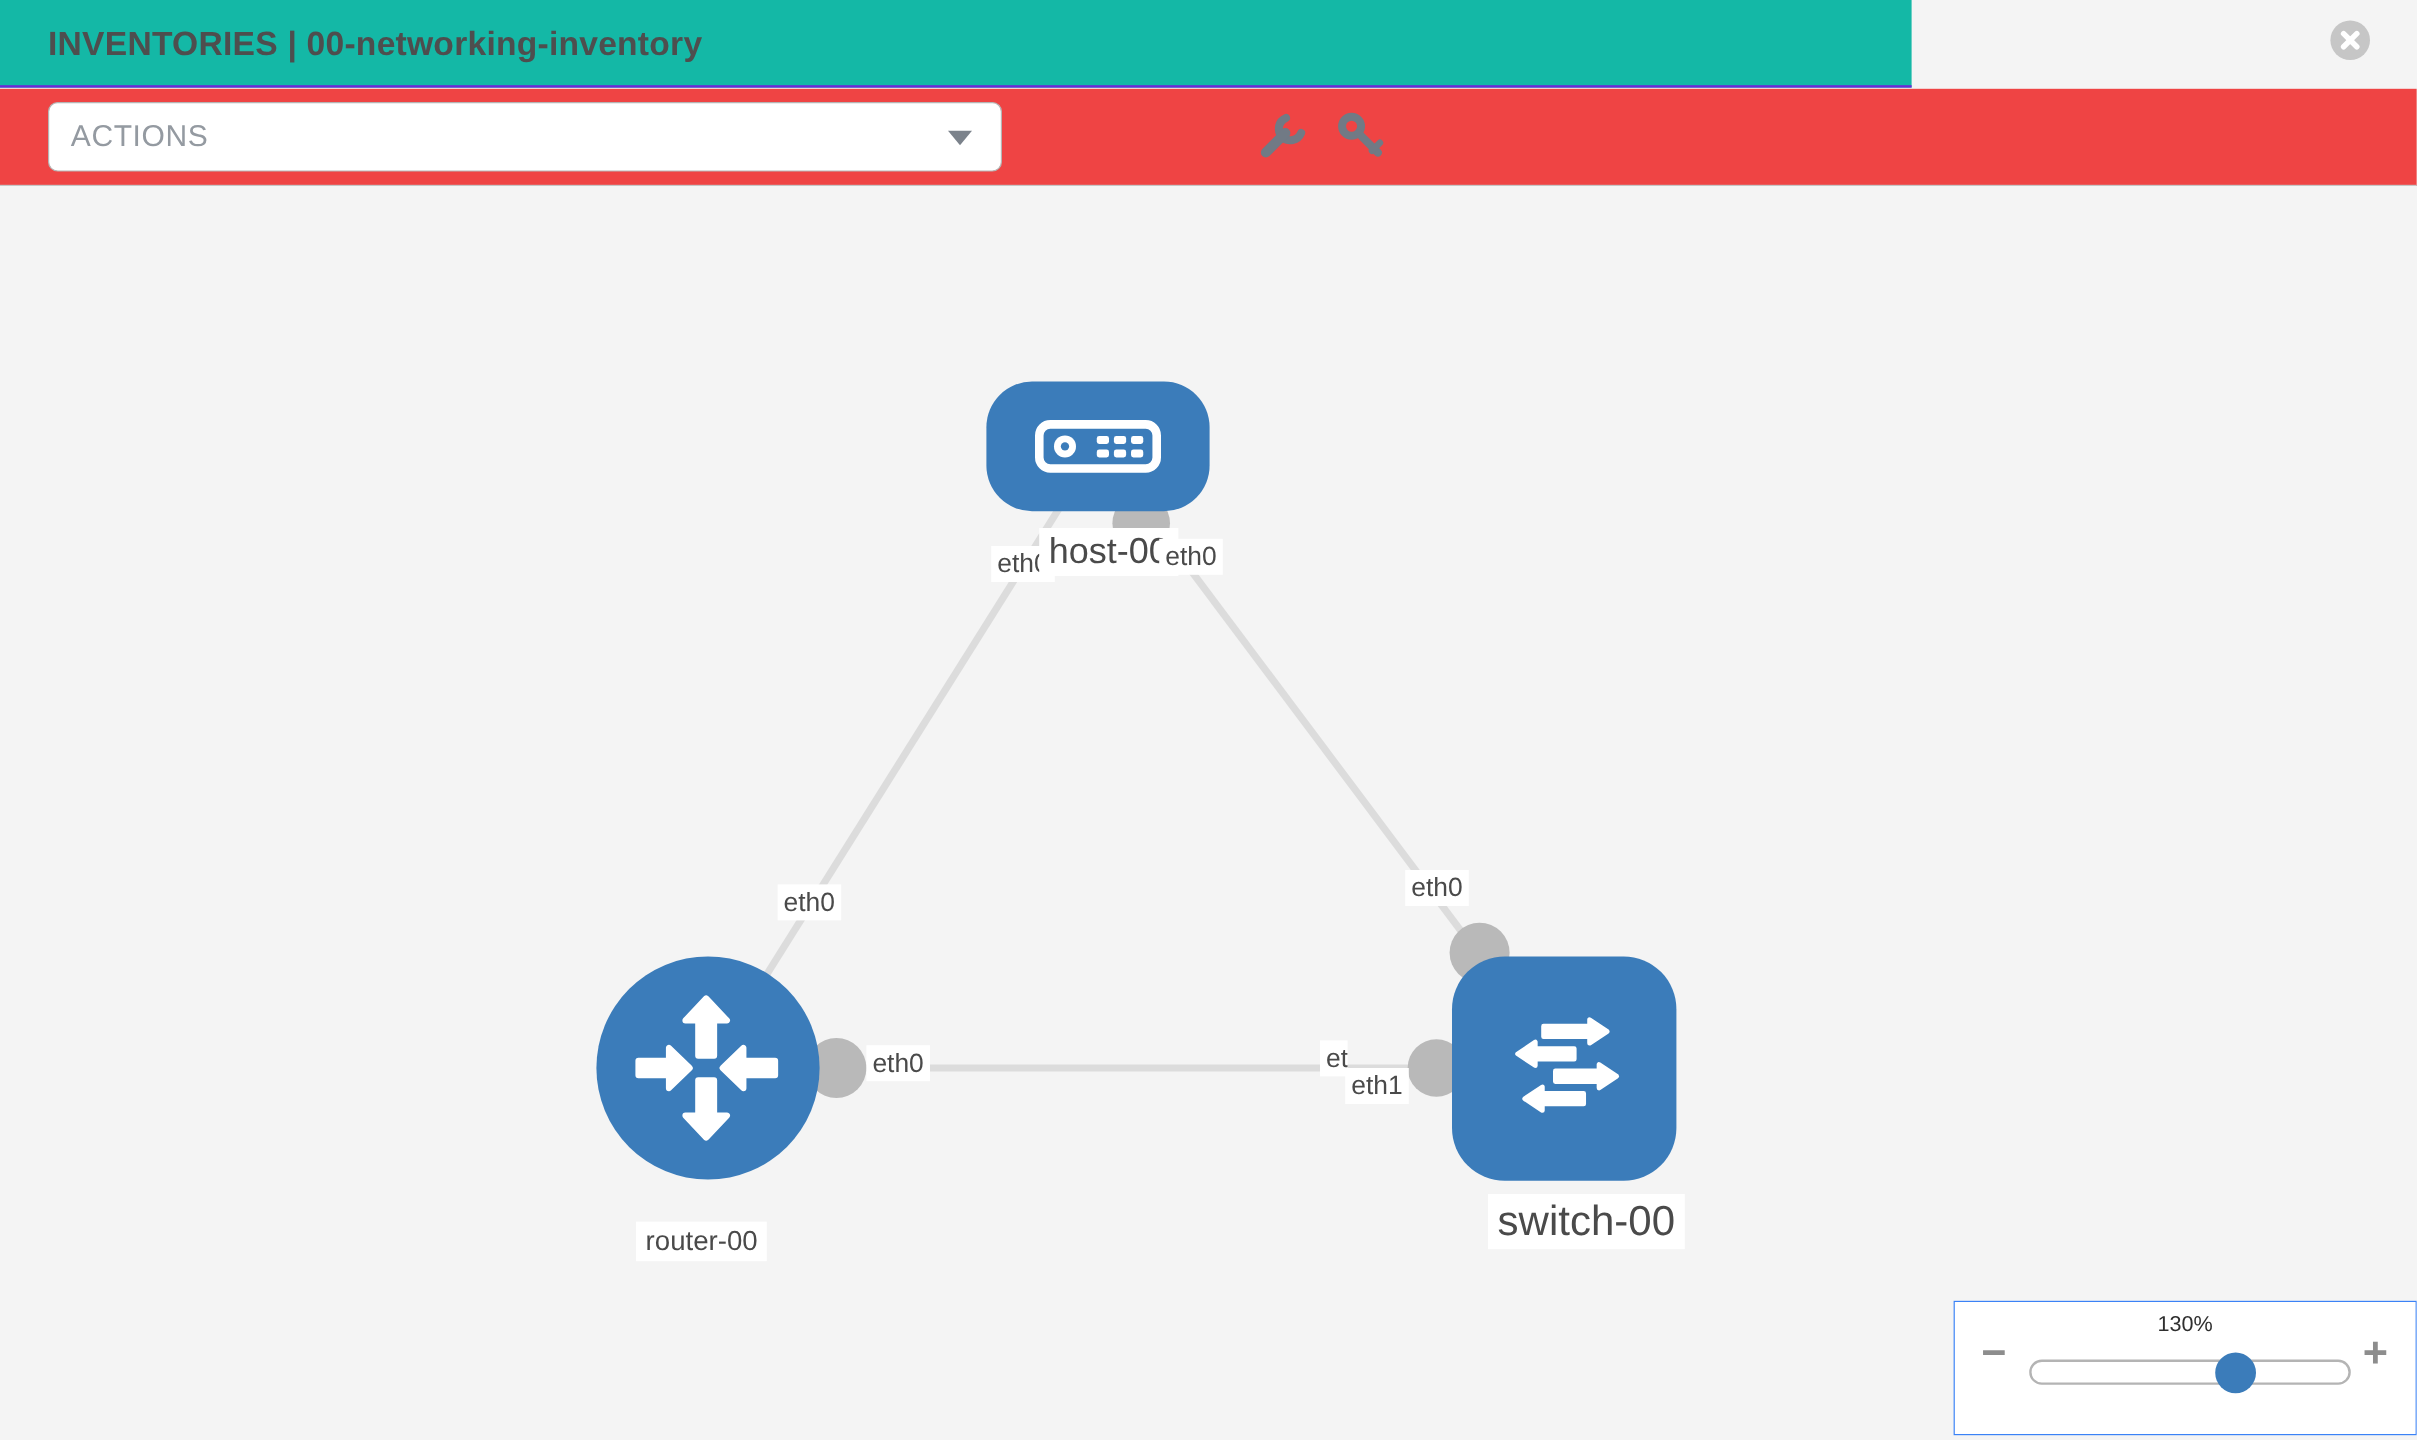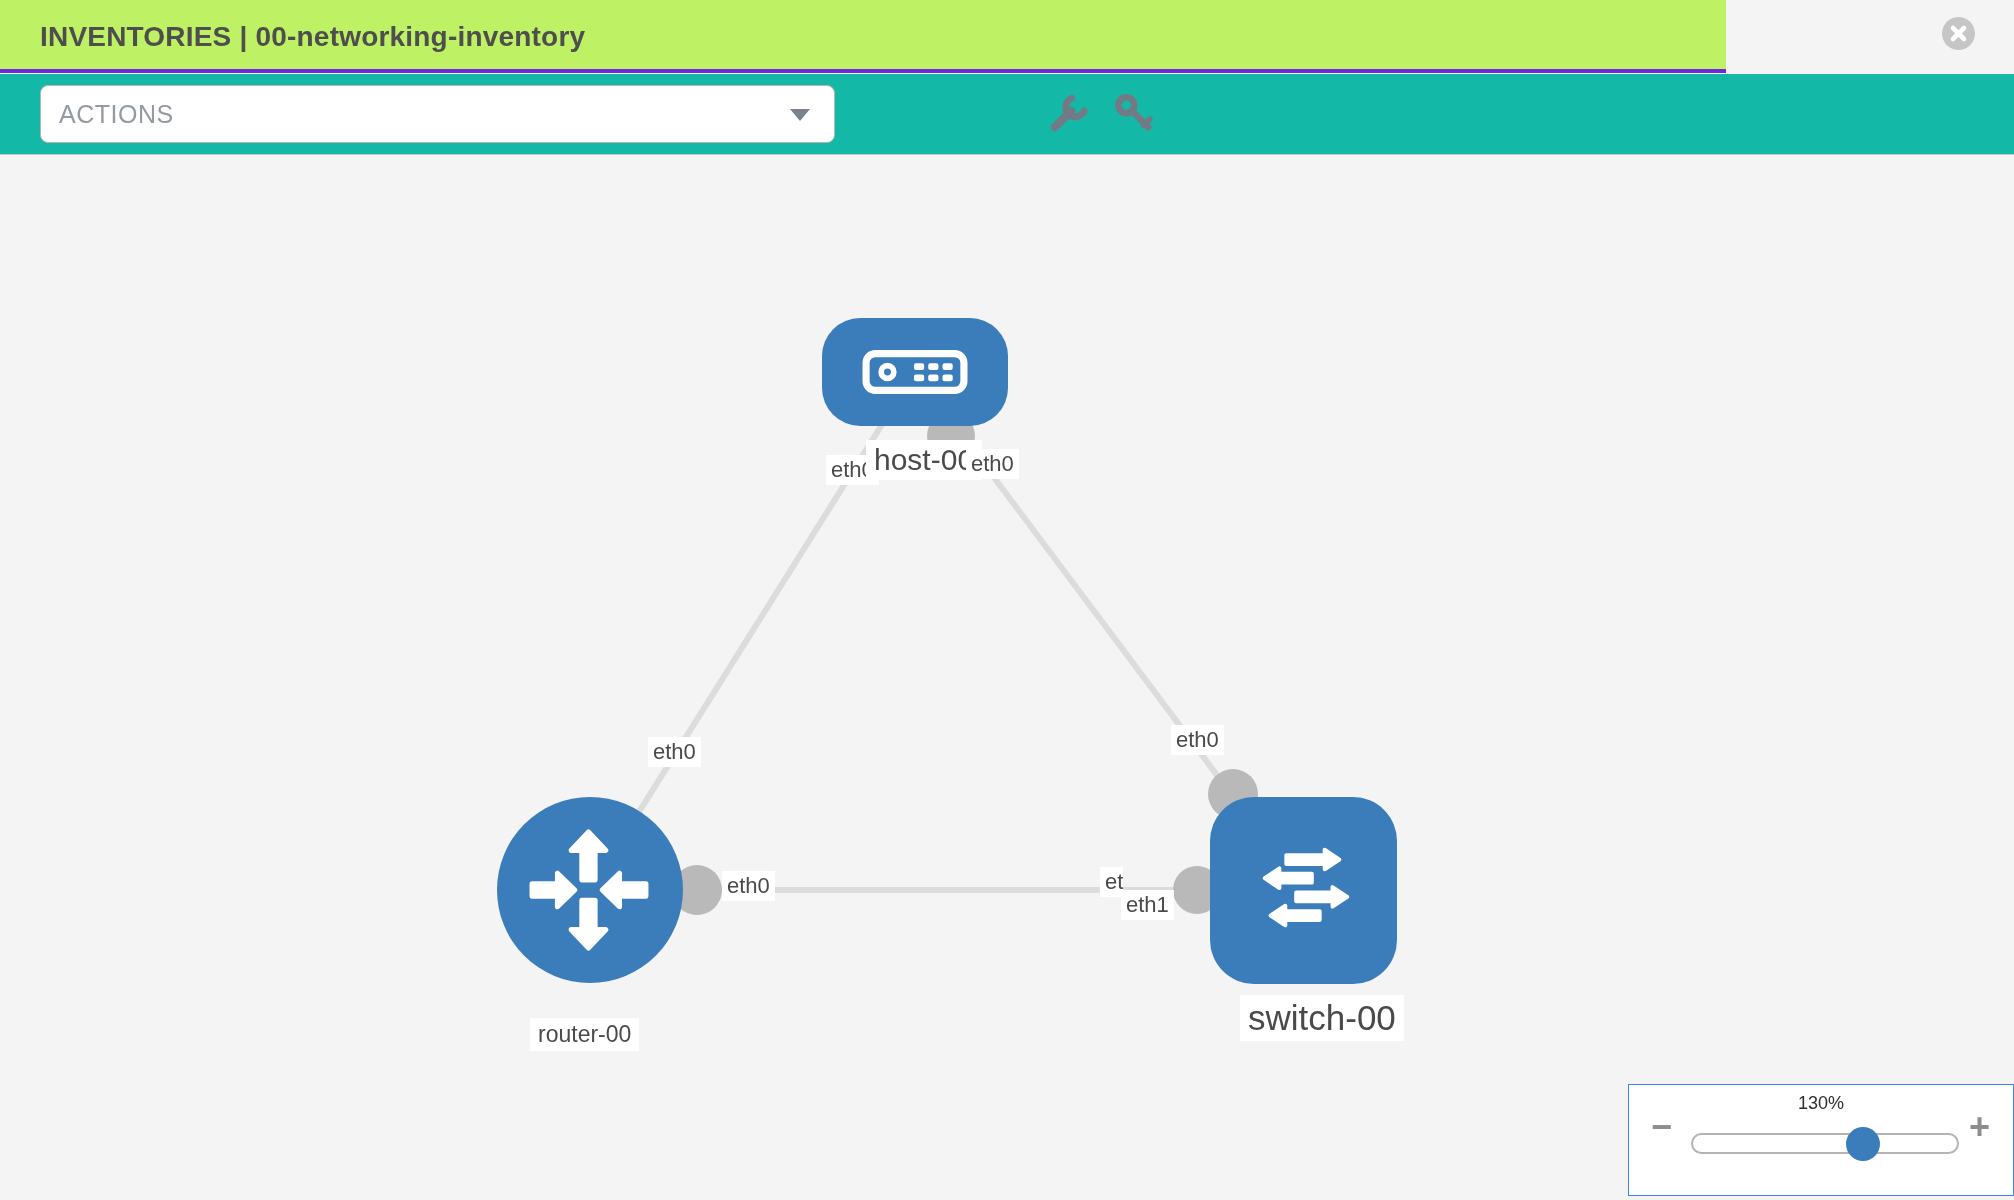--- a/index.html
+++ b/index.html
@@ -1,37 +1,37 @@
 <!DOCTYPE html>
 <html><head>
 <meta charset="utf-8">
 <style>
   * { margin: 0; padding: 0; box-sizing: border-box; }
   html, body { width: 2014px; height: 1200px; overflow: hidden; }
   body { font-family: "Liberation Sans", sans-serif; background: #f4f4f4; position: relative; }
 
   
   .header {
-    position: absolute; left: 0; top: 0; width: 1726px; height: 73px;
-    background: #bef264; border-bottom: 4px solid #6d28d9;
+    position: absolute; left: 0; top: 0; width: 1593px; height: 73px;
+    background: #14b8a6; border-bottom: 2px solid #6d28d9;
   }
   .header-title {
     position: absolute; left: 40px; top: 0; height: 73px; line-height: 73px;
     font-size: 28px; font-weight: 700; color: #4e4e4e; letter-spacing: 0.2px;
   }
   .close-btn {
     position: absolute; left: 1942px; top: 17px; width: 33px; height: 33px;
     border-radius: 50%; background: #c6c6c6; cursor: pointer;
     display: flex; align-items: center; justify-content: center;
   }
 
   
   .toolbar {
     position: absolute; left: 0; top: 74px; width: 2014px; height: 81px;
-    background: #14b8a6; border-bottom: 1px solid #c6c6c6;
+    background: #ef4444; border-bottom: 1px solid #c6c6c6;
   }
   .dropdown {
     position: absolute; top: 11px; height: 58px; background: #fff;
     border: 1px solid #b5b5b5; border-radius: 8px; cursor: pointer;
   }
   .dropdown .dd-label {
     position: absolute; left: 18px; top: 0; line-height: 56px;
     font-size: 25px; color: #949aa1; letter-spacing: 0.5px;
   }
   .dropdown .caret {

